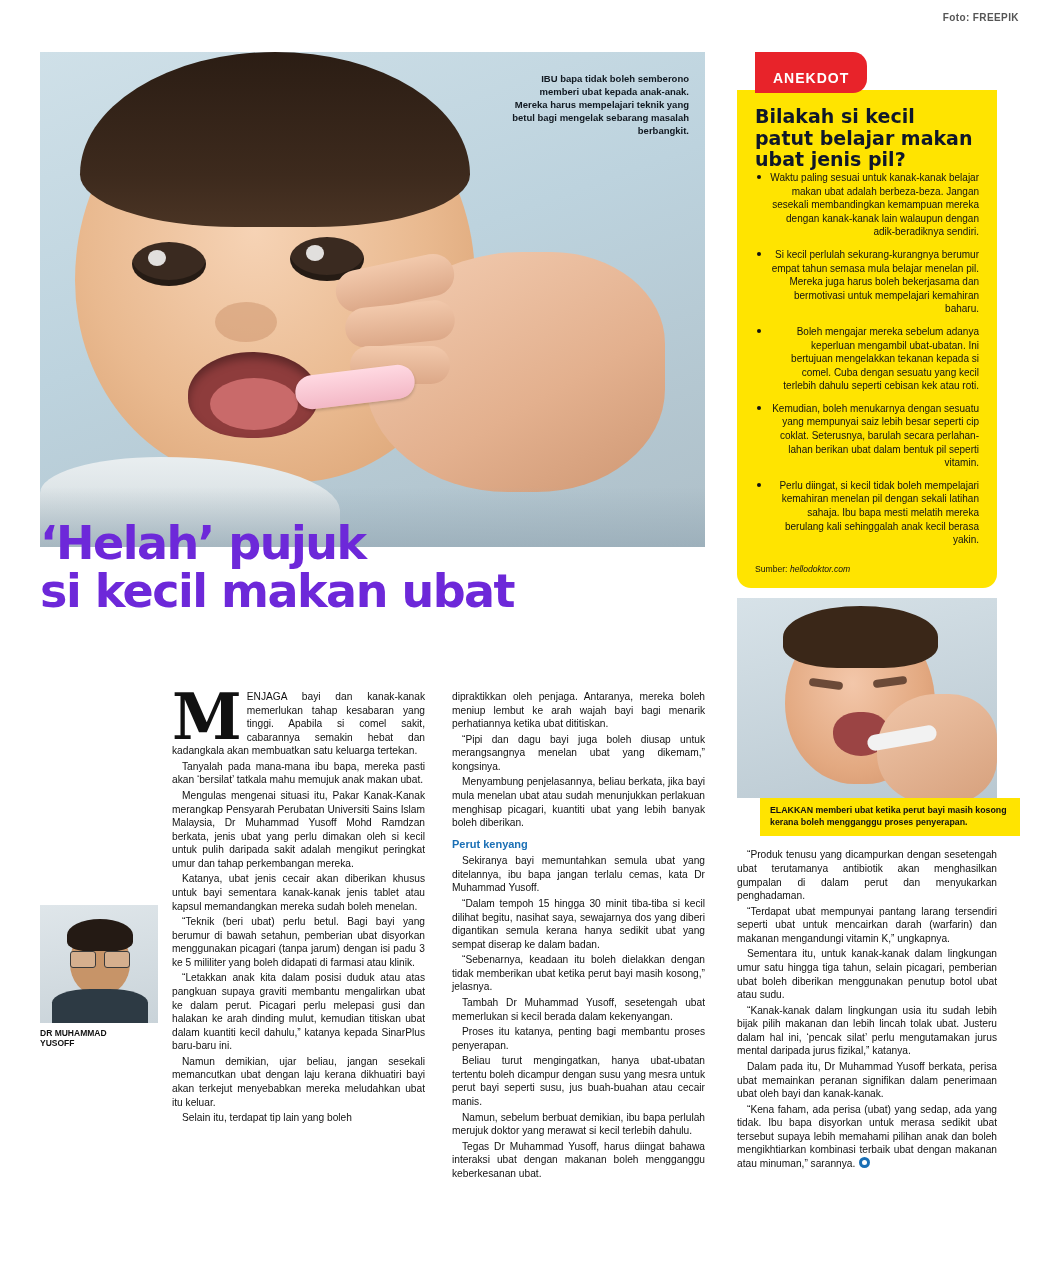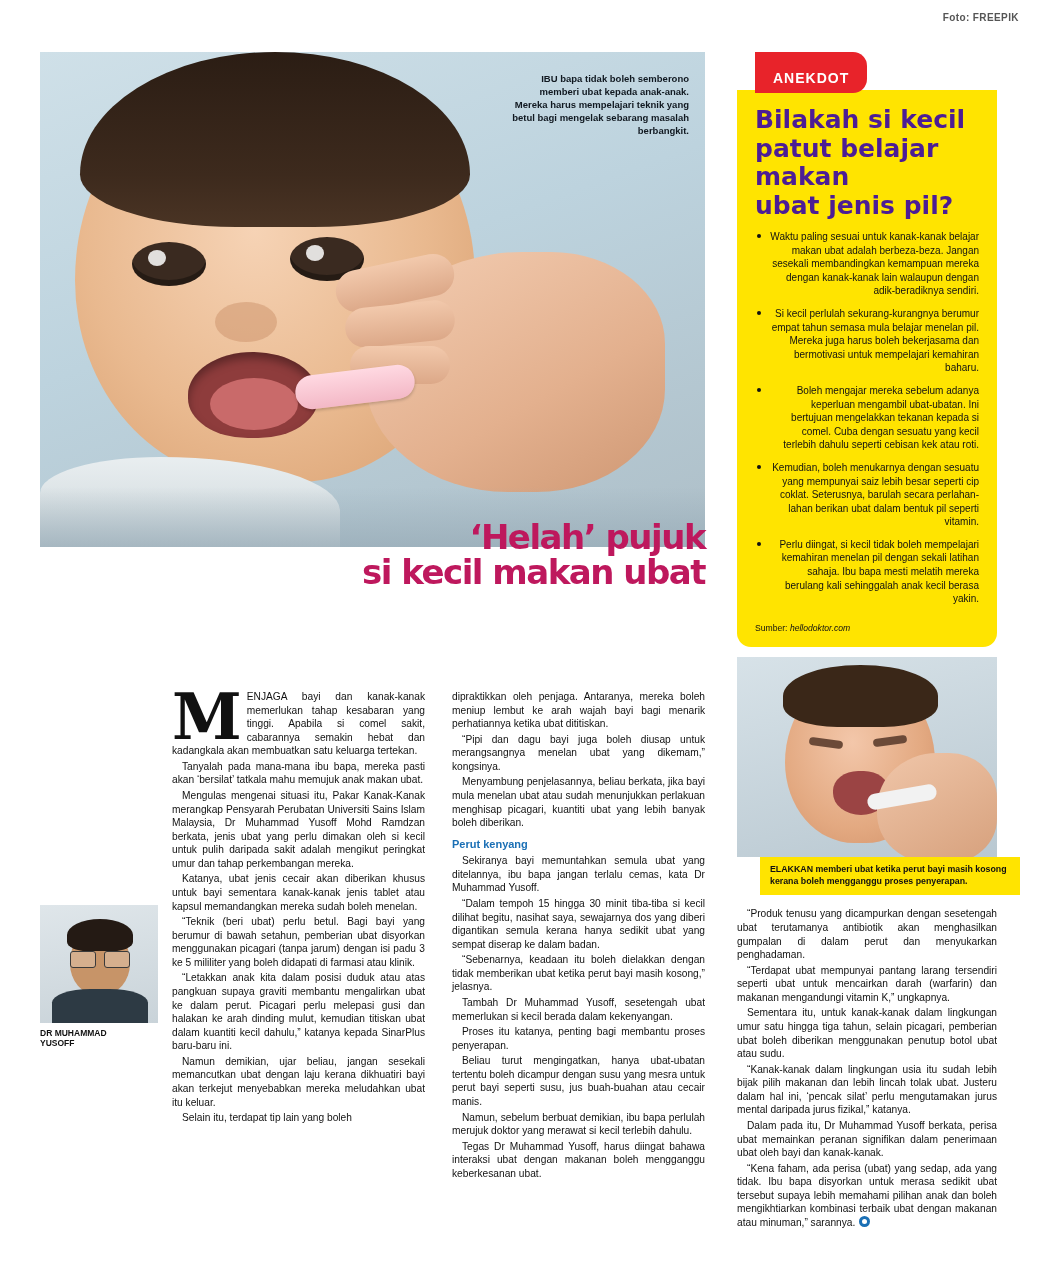--- a/index.html
+++ b/index.html
@@ -159,25 +159,25 @@
     font-weight: bold;
     color: #101820;
   }
 
   
   .headline {
     position: absolute;
     left: 40px;
     top: 520px;
     width: 665px;
-    text-align: right;
-    color: #be185d;
+    text-align: left;
+    color: #6d28d9;
     font-family: "DejaVu Sans", sans-serif;
     font-weight: bold;
-    font-size: 34px;
+    font-size: 46px;
     line-height: 1.04;
     letter-spacing: -1.5px;
   }
   .headline .l2 { display: block; }
 
   
   .body-cols {
     position: absolute;
     left: 172px;
     top: 690px;
@@ -290,24 +290,23 @@
   }
   .yellow-box {
     background: #ffe400;
     border-radius: 0 0 14px 14px;
     padding: 16px 18px 14px 18px;
     margin-top: -3px;
   }
   .yellow-title {
     font-family: "DejaVu Sans", sans-serif;
     font-weight: bold;
-    font-size: 25px;
+    font-size: 19px;
     line-height: 1.14;
-    color: #4c1d95;
-    margin-bottom: 10px;
+    color: #0f172a;
   }
   .bullets { margin: 0; padding: 0; list-style: none; }
   .bullets li {
     position: relative;
     padding-left: 15px;
     font-size: 10px;
     line-height: 1.36;
     margin-bottom: 9px;
     color: #111;
     text-align: right;

